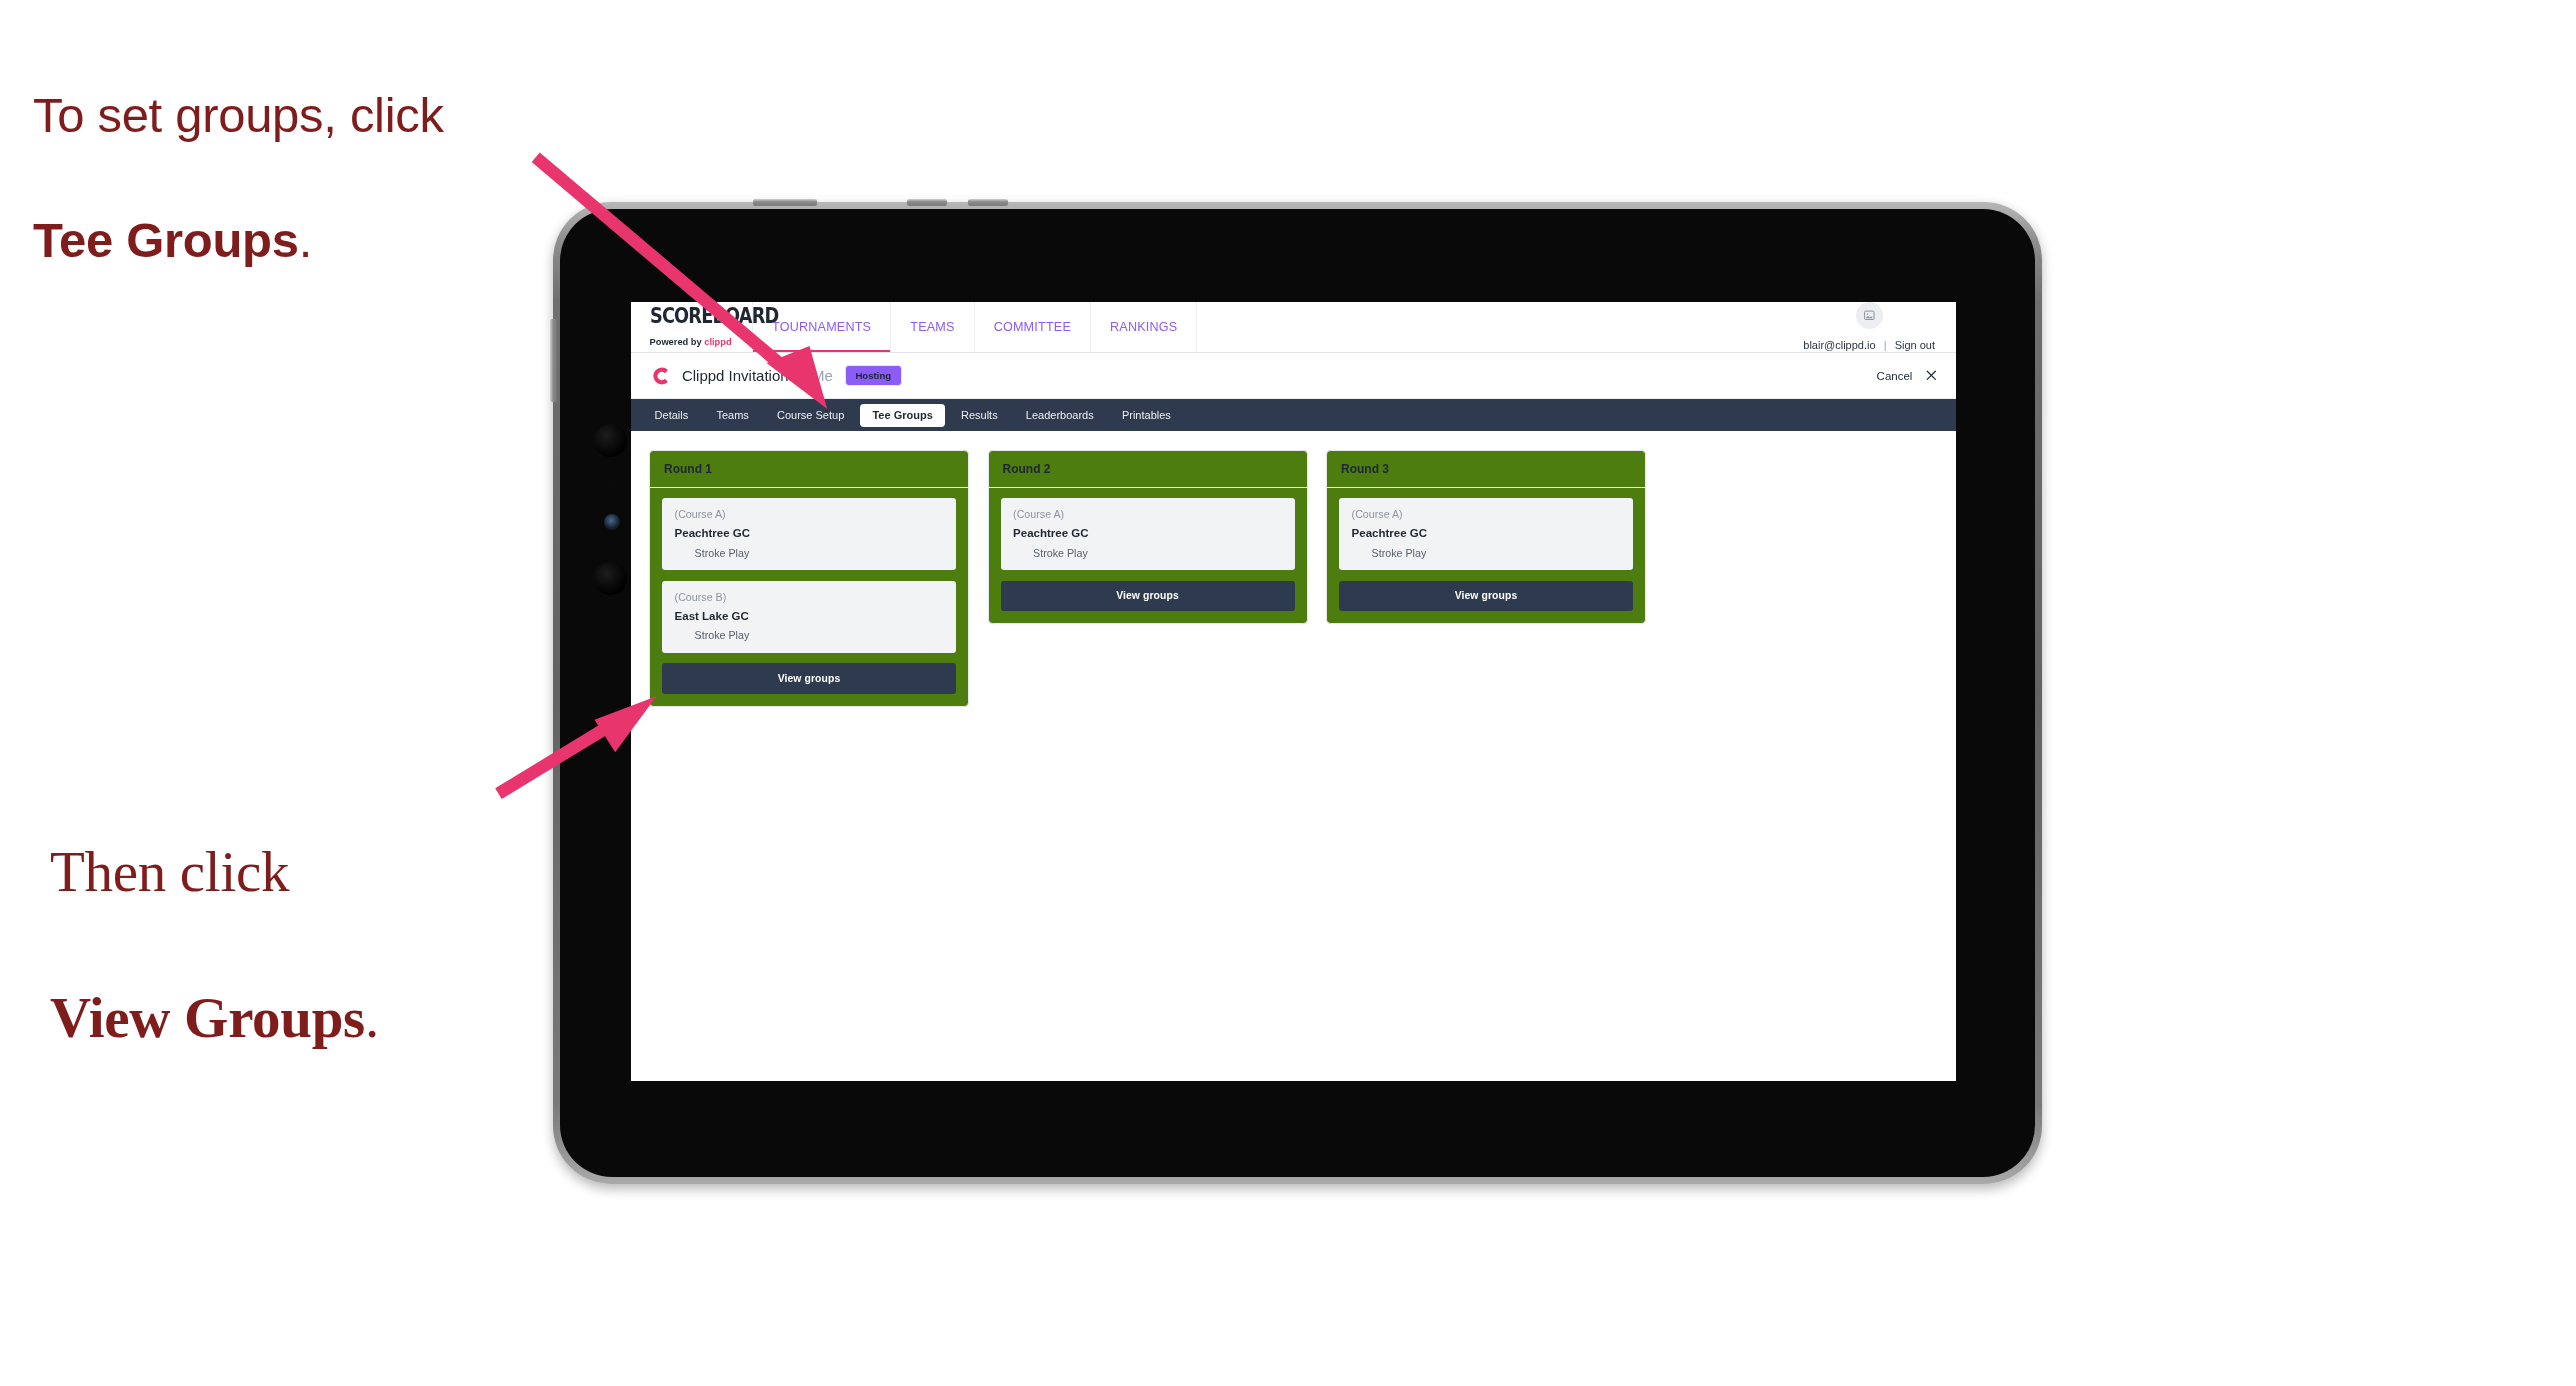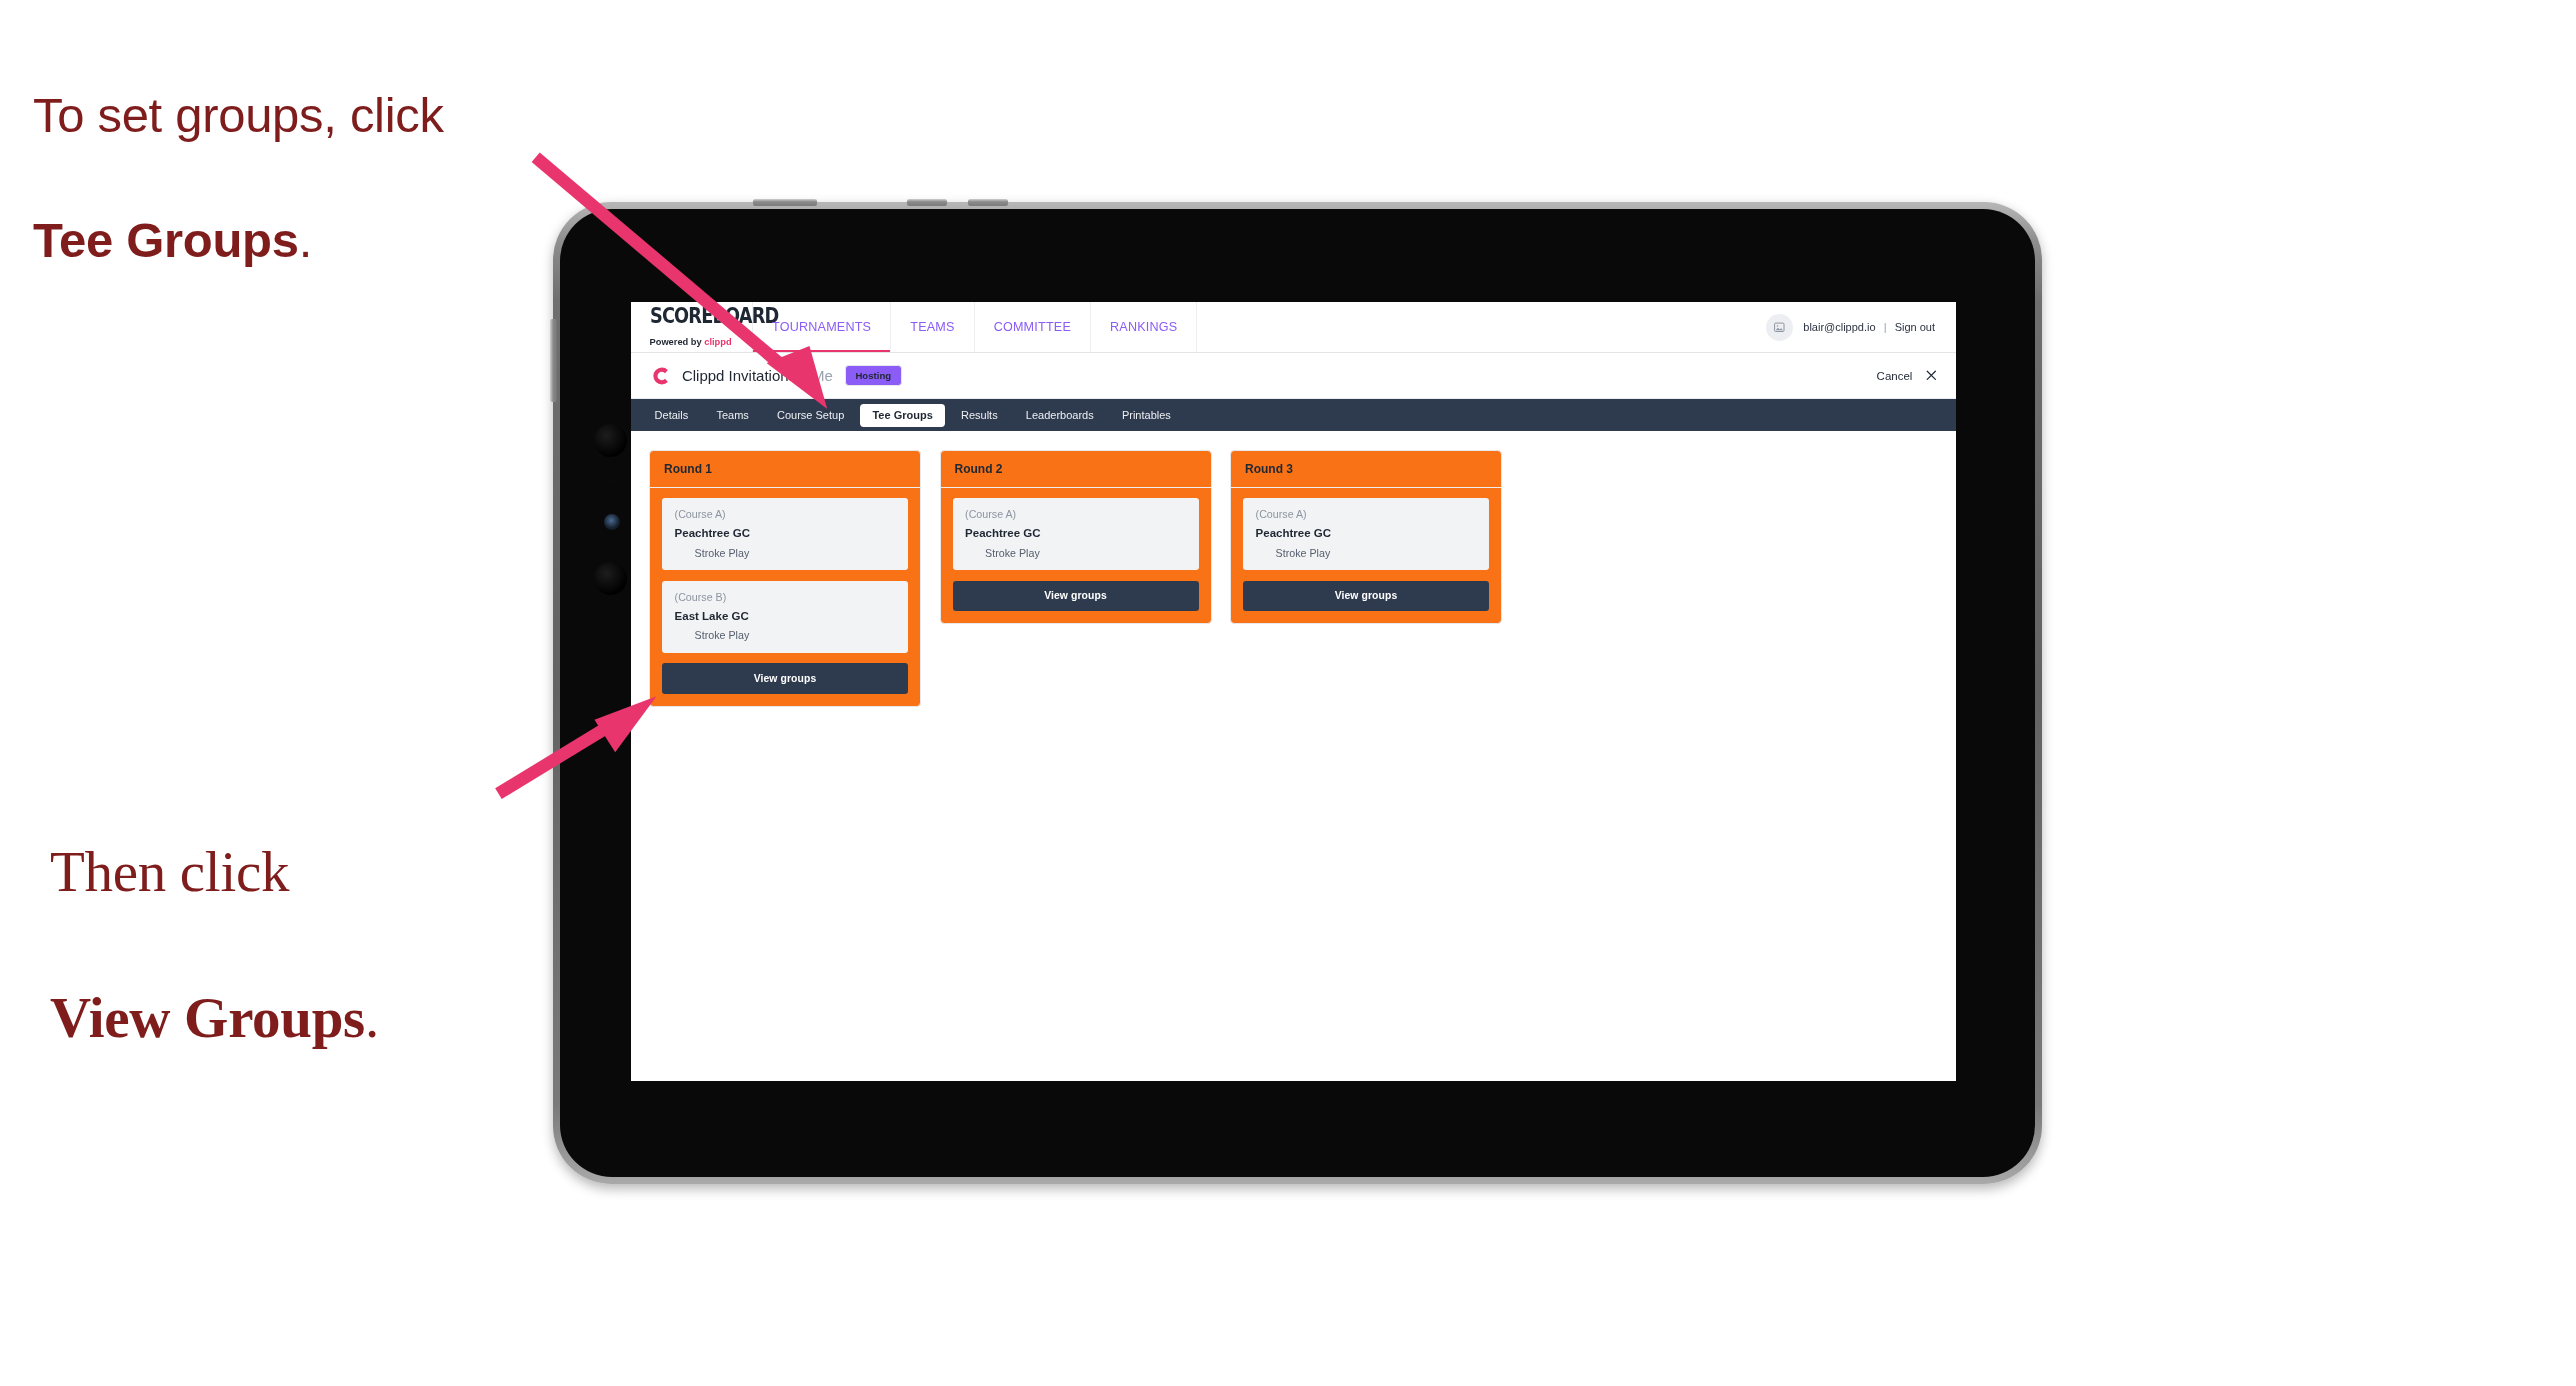--- a/index.html
+++ b/index.html
@@ -200,20 +200,21 @@
     left: 0; right: 0; bottom: 0;
     height: 2.2px;
     background: #e8356d;
   }
   #nav-spacer { flex: 1; }
   #account-block {
     display: flex;
     align-items: center;
     padding-right: 21px;
     gap: 10.4px;
+    flex-direction: column;
   }
   #account-avatar {
     width: 27px;
     height: 27px;
     border-radius: 50%;
     background: #eceef1;
     display: flex;
     align-items: center;
     justify-content: center;
   }
@@ -300,22 +301,22 @@
   }
 
   
   #rounds-grid {
     display: flex;
     gap: 18.5px;
     padding: 19px 18px;
     align-items: flex-start;
   }
   .round-card {
-    width: 272px;
-    background: #f97316;
+    width: 320px;
+    background: #4d7c0f;
     border: 0.7px solid #e6e8ec;
     border-radius: 4.4px;
     box-sizing: border-box;
     overflow: hidden;
   }
   .round-card-header {
     padding: 12px 14px;
     border-bottom: 0.7px solid #eceef1;
     font-size: 12px;
     font-weight: 700;

